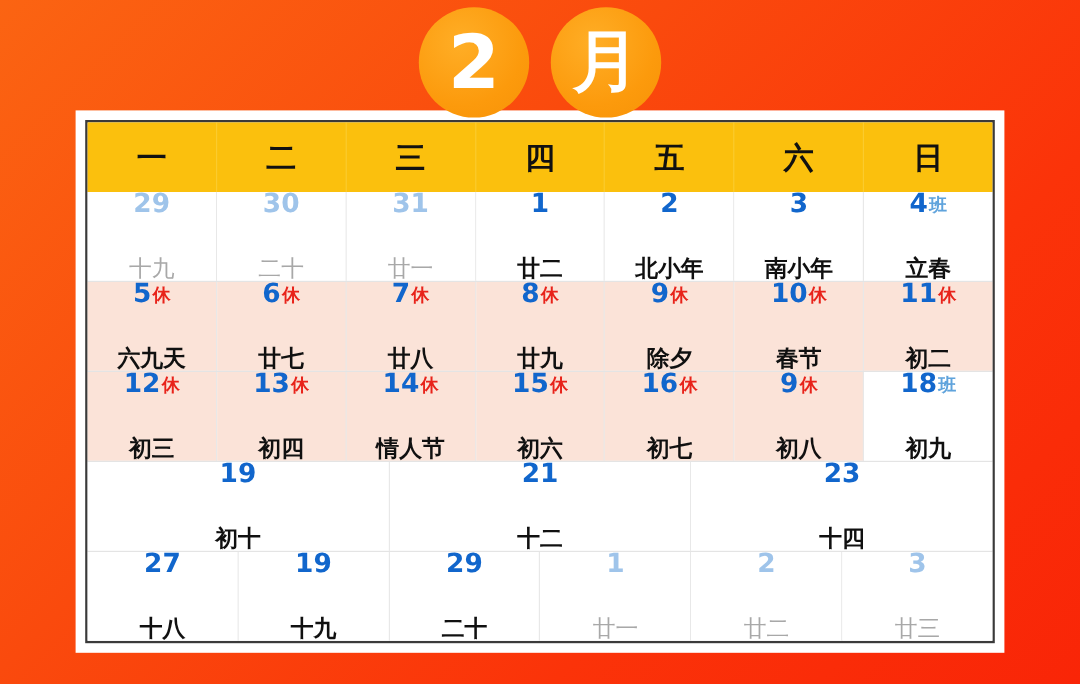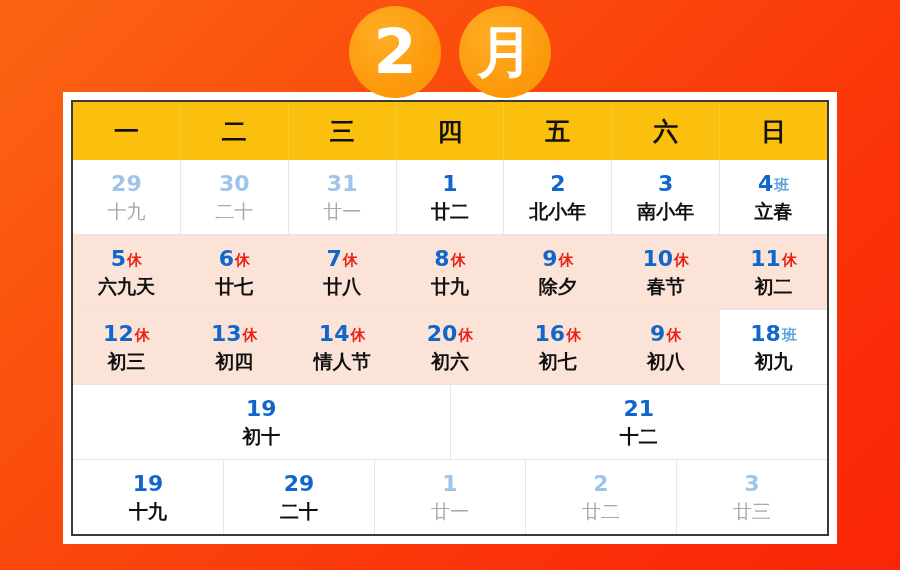--- a/index.html
+++ b/index.html
@@ -49,21 +49,21 @@
   }
   .wd-cell:last-child{border-right:none;}
 
   
   #weeks{flex:1 1 auto;display:flex;flex-direction:column;}
   .week-row{flex:1 1 0;display:flex;border-top:1px solid #E4E4E4;}
   .week-row:first-child{border-top:none;}
   .day-cell{
     flex:1 1 0;box-sizing:border-box;
     border-right:1px solid #E8E8E8;
-    display:flex;flex-direction:column;align-items:center;justify-content:center;
+    display:flex;flex-direction:column;align-items:center;justify-content:space-between;
     background:#FFFFFF;gap:3px;
   }
   .day-cell:last-child{border-right:none;}
   .day-cell.holiday{background:#FBE3D8;}
 
   .num-line{
     display:flex;align-items:baseline;justify-content:center;
     line-height:1;height:26px;
   }
   .daynum{
@@ -226,21 +226,21 @@
             </div>
             <div class="day-cell holiday">
               <div class="num-line">
                 <span class="daynum">14</span>
                 <span class="badge rest">休</span>
               </div>
               <div class="lunar">情人节</div>
             </div>
             <div class="day-cell holiday">
               <div class="num-line">
-                <span class="daynum">20</span>
+                <span class="daynum">15</span>
                 <span class="badge rest">休</span>
               </div>
               <div class="lunar">初六</div>
             </div>
             <div class="day-cell holiday">
               <div class="num-line">
                 <span class="daynum">16</span>
                 <span class="badge rest">休</span>
               </div>
               <div class="lunar">初七</div>
@@ -266,22 +266,34 @@
                 <span class="daynum">19</span>
               </div>
               <div class="lunar">初十</div>
             </div>
             <div class="day-cell">
               <div class="num-line">
                 <span class="daynum">21</span>
               </div>
               <div class="lunar">十二</div>
             </div>
-          </div>
-          <div class="week-row">
+            <div class="day-cell">
+              <div class="num-line">
+                <span class="daynum">23</span>
+              </div>
+              <div class="lunar">十四</div>
+            </div>
+          </div>
+          <div class="week-row">
+            <div class="day-cell">
+              <div class="num-line">
+                <span class="daynum">27</span>
+              </div>
+              <div class="lunar">十八</div>
+            </div>
             <div class="day-cell">
               <div class="num-line">
                 <span class="daynum">19</span>
               </div>
               <div class="lunar">十九</div>
             </div>
             <div class="day-cell">
               <div class="num-line">
                 <span class="daynum">29</span>
               </div>

